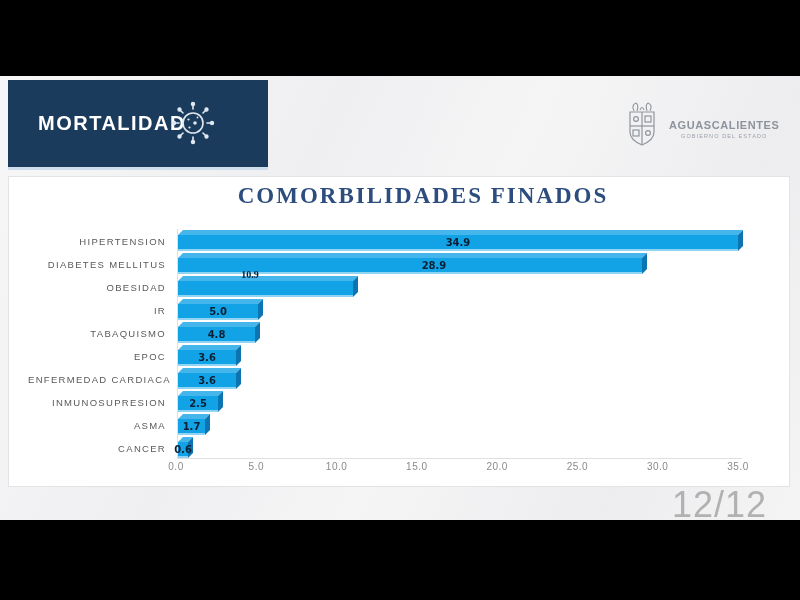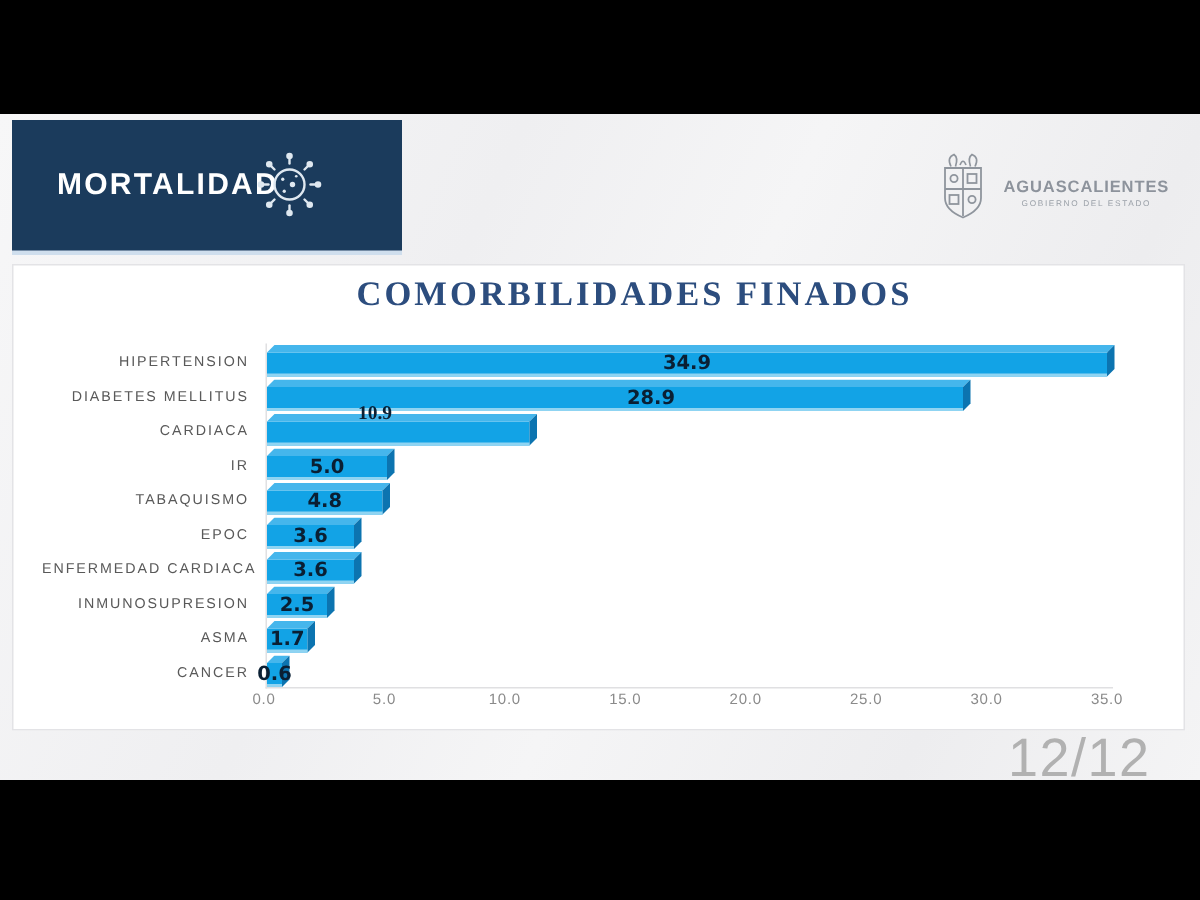--- a/index.html
+++ b/index.html
@@ -40,21 +40,21 @@
     letter-spacing:2px;color:#2C4D7E;padding-left:24px;
   }
   .cat-label{
     position:absolute;left:28px;width:138px;height:13px;line-height:13px;
     font-size:9.5px;color:#595959;letter-spacing:1.3px;text-align:right;
     white-space:nowrap;
   }
   .bar-svg{position:absolute;}
   .bar-value{
     position:absolute;height:12px;line-height:12px;text-align:center;
-    font-size:13px;font-weight:bold;font-family:"DejaVu Sans", sans-serif;
+    font-size:10px;font-weight:bold;font-family:"DejaVu Sans", sans-serif;
   }
   .tick-label{
     position:absolute;top:461px;width:40px;text-align:center;
     font-size:10px;color:#8a8a8a;letter-spacing:0.5px;
   }
   .axis-v{position:absolute;left:177px;top:229px;width:1px;height:230px;background:#e0e0e2;}
   .axis-h{position:absolute;left:177px;top:458px;width:565px;height:1px;background:#e0e0e2;}
   
   .source{
     position:absolute;left:60px;top:497px;width:340px;text-align:center;
@@ -140,21 +140,21 @@
       </svg>
       <div class="bar-value" style="left: 178px; width: 560px; top: 237px; color: rgb(10, 31, 51);">34.9</div>
       <div class="cat-label" style="top: 258px;">DIABETES MELLITUS</div>
       <svg class="bar-svg" width="470" height="22" style="left: 178px; top: 253px;">
         <polygon points="0,5 464,5 464,21 0,21" fill="#12A3E6"></polygon>
         <polygon points="0,5 5,0 469,0 464,5" fill="#45B6EC"></polygon>
         <polygon points="464,5 469,0 469,16 464,21" fill="#0C74B0"></polygon>
         <rect x="0" y="19" width="464" height="2" fill="#8fd4f2"></rect>
       </svg>
       <div class="bar-value" style="left: 178px; width: 512px; top: 260px; color: rgb(10, 31, 51);">28.9</div>
-      <div class="cat-label" style="top: 281px;">CARDIACA</div>
+      <div class="cat-label" style="top: 281px;">OBESIDAD</div>
       <svg class="bar-svg" width="181" height="22" style="left: 178px; top: 276px;">
         <polygon points="0,5 175,5 175,21 0,21" fill="#12A3E6"></polygon>
         <polygon points="0,5 5,0 180,0 175,5" fill="#45B6EC"></polygon>
         <polygon points="175,5 180,0 180,16 175,21" fill="#0C74B0"></polygon>
         <rect x="0" y="19" width="175" height="2" fill="#8fd4f2"></rect>
       </svg>
       <div class="bar-value" style="left: 178px; width: 144px; top: 269px; color: rgb(10, 31, 51); font-family: Liberation Serif, serif;">10.9</div>
       <div class="cat-label" style="top: 304px;">IR</div>
       <svg class="bar-svg" width="86" height="22" style="left: 178px; top: 299px;">
         <polygon points="0,5 80,5 80,21 0,21" fill="#12A3E6"></polygon>

